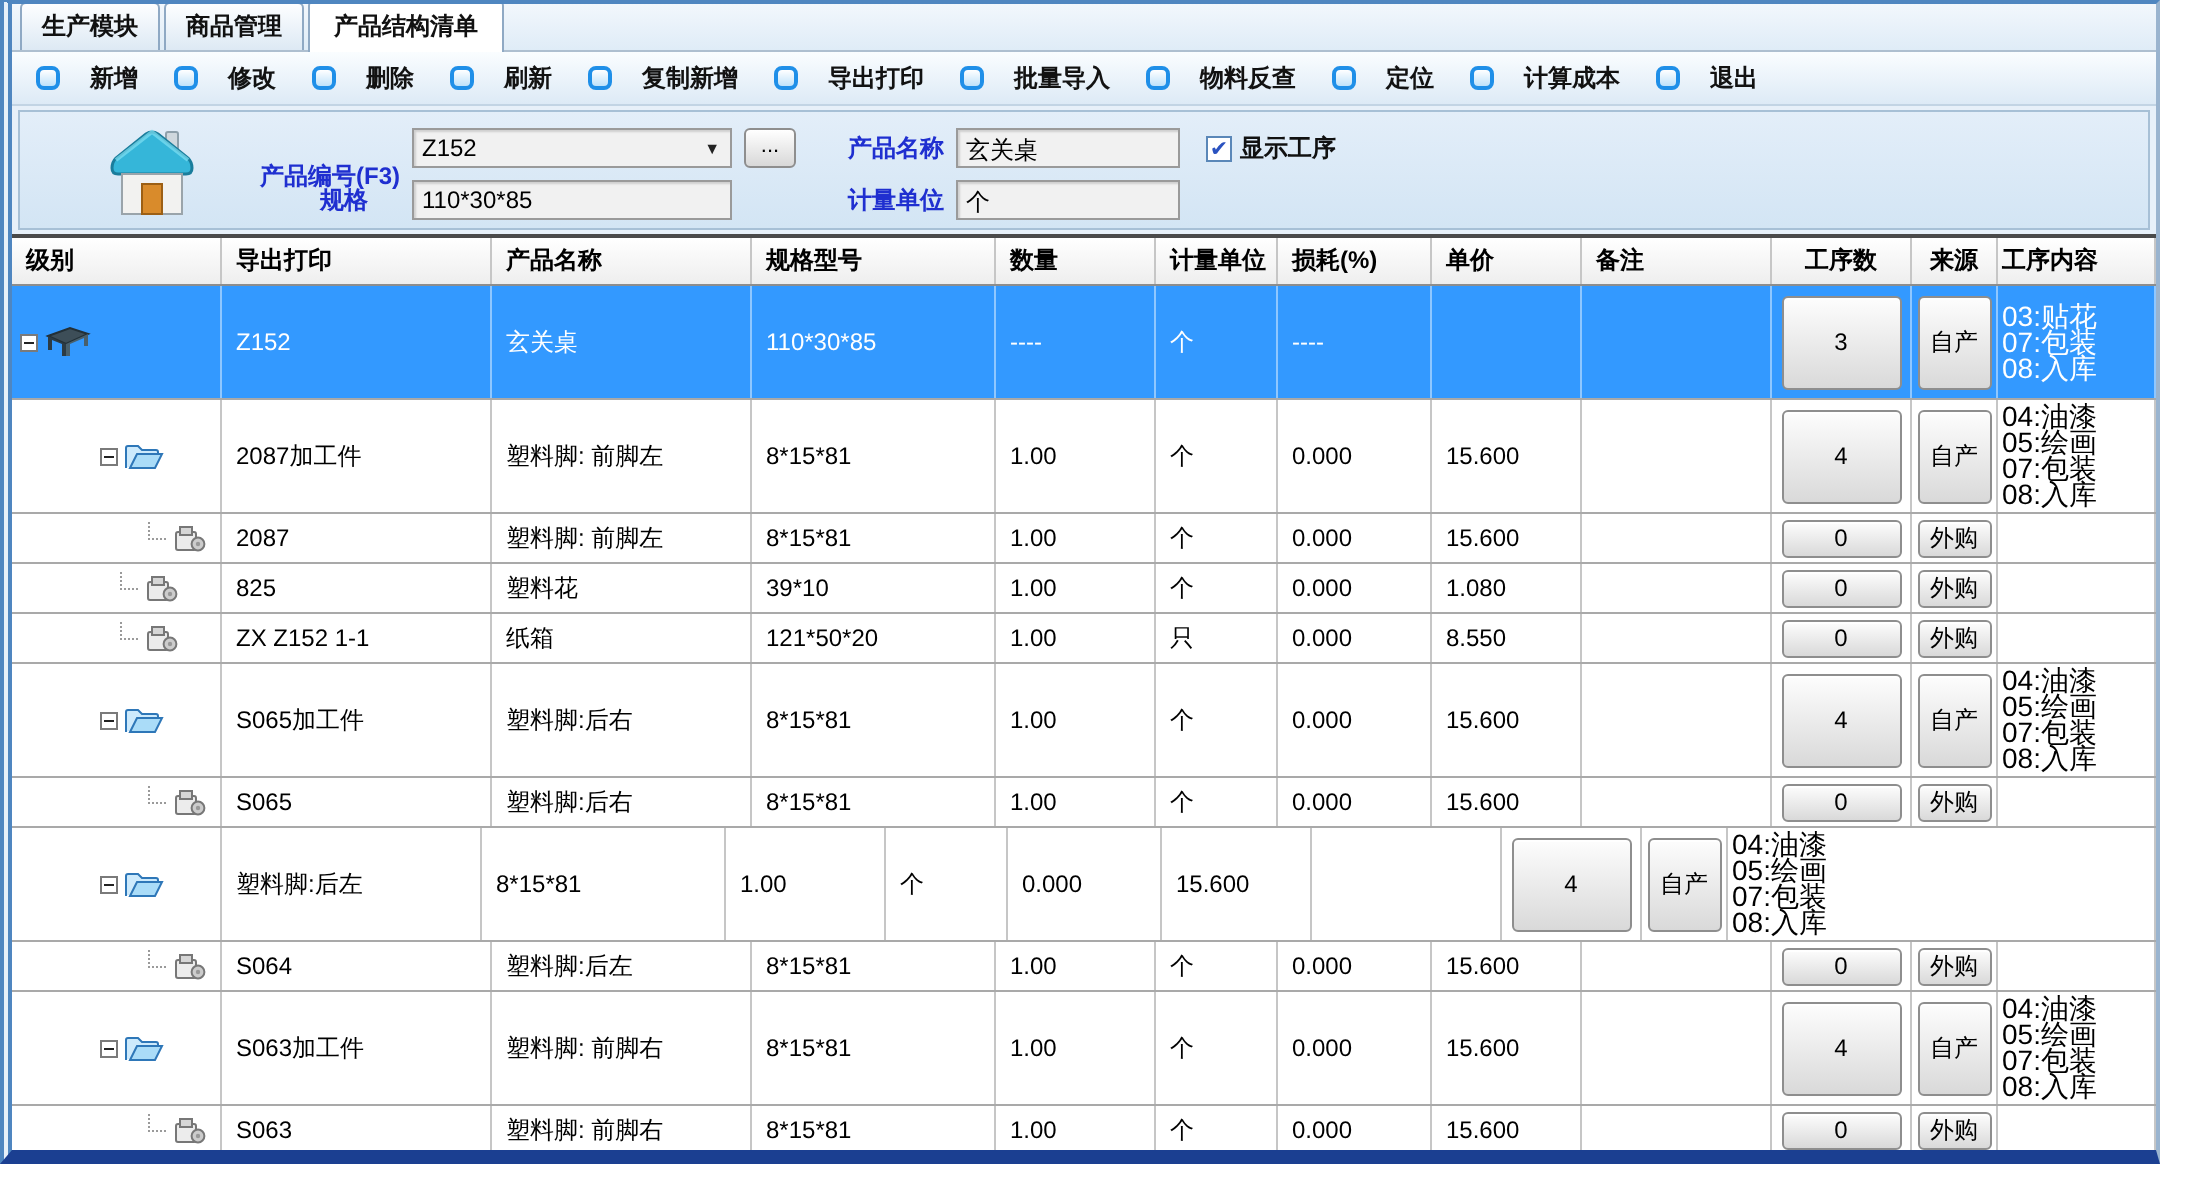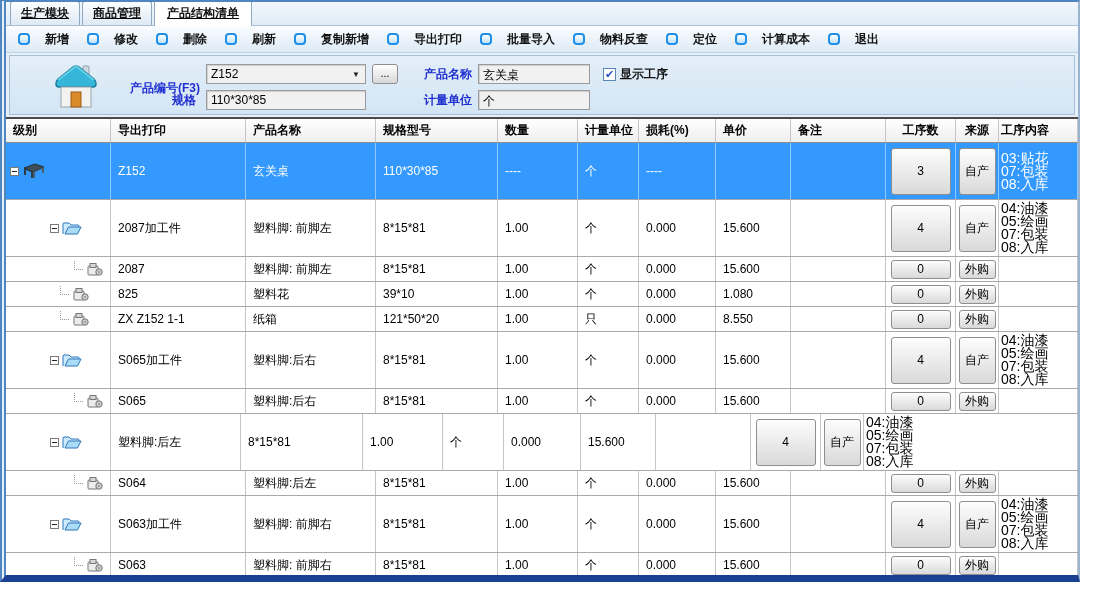--- a/index.html
+++ b/index.html
@@ -8,21 +8,21 @@
 
   .window {
     position:absolute; left:0; top:0; width:1080px; height:582px;
     border-top:2px solid #4f86c0; border-left:6px double #4f86c0;
     border-right:2px solid #9ab4cf; border-bottom:7px solid #1b3f91;
     background:#e7f0f9; overflow:hidden;
   }
 
   
   .tabbar { height:24px; display:flex; align-items:flex-end; padding-left:4px;
-    background:linear-gradient(#f2f7fc,#dfecf7); border-bottom:1px solid #aebfd0;text-decoration:underline; }
+    background:linear-gradient(#f2f7fc,#dfecf7); border-bottom:1px solid #aebfd0; }
   .tab { font-size:12px; font-weight:bold; color:#111; padding:3px 10px 3px;
     border:1px solid #8fa9c4; border-bottom:none; border-radius:3px 3px 0 0;
     background:linear-gradient(#fdfeff,#dde9f4); margin-right:2px; cursor:default; }
   .tab.active { background:#fff; padding:4px 12px; position:relative; top:1px; }
 
   
   .toolbar { height:27px; display:flex; align-items:center; gap:18px; padding:0 12px;
     background:linear-gradient(#fafdff,#ddeaf6); border-bottom:1px solid #c2d4e4; }
   .tbtn { display:flex; align-items:center; gap:15px; cursor:default; }
   .tb-ico { width:12px; height:12px; border:2px solid #1f8fe8; border-radius:4px;
@@ -156,21 +156,21 @@
         <span>Z152</span>
         <span class="arr">▼</span>
       </div>
       <div class="dots-btn" style="left:362px; top:8px;">...</div>
       <div class="frm-label" style="left:390px; top:10px; width:72px;">产品名称</div>
       <div class="frm-field" style="left:468px; top:8px; width:112px;">玄关桌</div>
       <div class="chk" style="left:593px; top:10px;">
         <span class="chk-box">✔</span>
         <span class="chk-lbl">显示工序</span>
       </div>
-      <div class="frm-label" style="left:96px; top:36px; width:90px;">规格</div>
+      <div class="frm-label" style="left:84px; top:36px; width:90px;">规格</div>
       <div class="frm-field" style="left:196px; top:34px; width:160px;">110*30*85</div>
       <div class="frm-label" style="left:390px; top:36px; width:72px;">计量单位</div>
       <div class="frm-field" style="left:468px; top:34px; width:112px;">个</div>
     </div>
 
     <div class="bom">
       <div class="thead">
         <div class="hcell col-level">级别</div>
         <div class="hcell col-code">导出打印</div>
         <div class="hcell col-name">产品名称</div>

